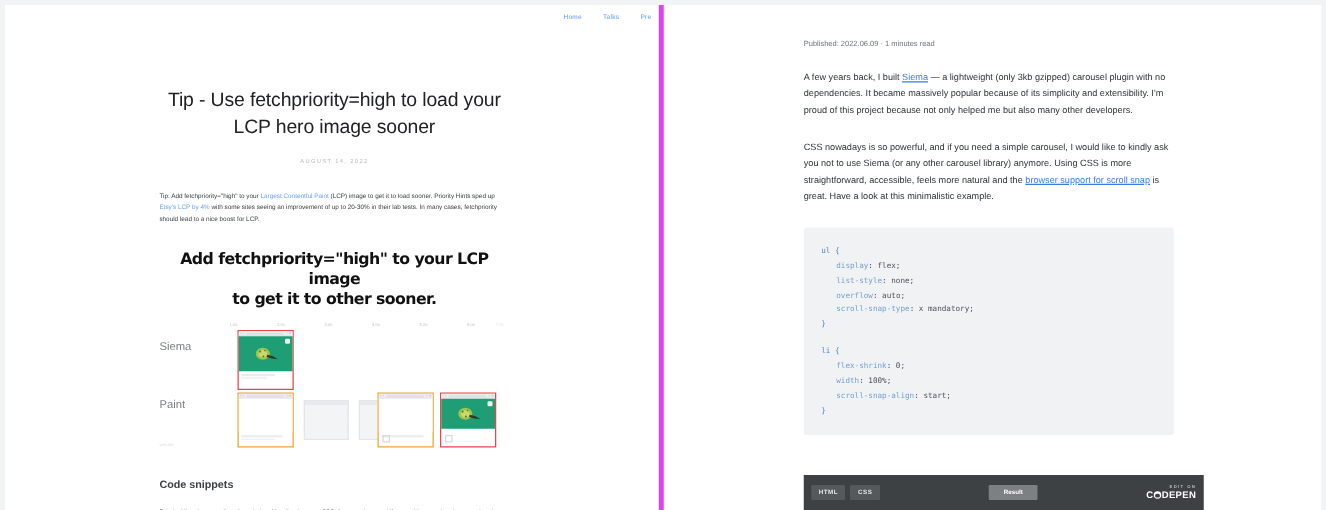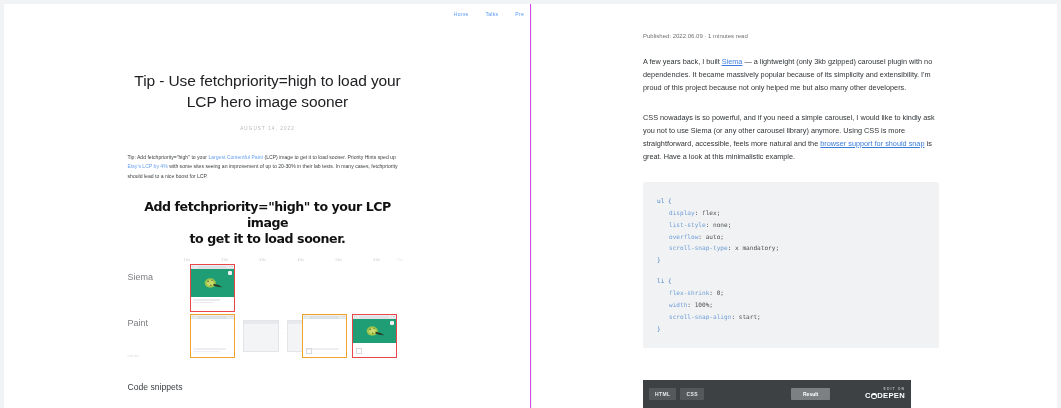--- a/index.html
+++ b/index.html
@@ -8,21 +8,21 @@
     background:#f2f3f5;
     font-family:"Liberation Sans", sans-serif;
     -webkit-font-smoothing:antialiased;
   }
   .screen{position:relative;width:1061px;height:408px;box-sizing:border-box;}
 
   
   .pane-left{
     position:absolute;left:4px;top:4px;width:527px;height:404px;
     background:#ffffff;box-sizing:border-box;
-    border-right:1px solid #d946ef;
+    border-right:4px solid #d946ef;
     overflow:hidden;
   }
   .topnav{
     position:absolute;top:0;left:0;width:100%;height:20px;
     display:flex;justify-content:flex-end;align-items:center;
     gap:17px;padding-right:6px;box-sizing:border-box;
   }
   .topnav a{
     font-size:5.2px;color:#5b9bf5;text-decoration:none;letter-spacing:.2px;
     font-weight:500;
@@ -75,21 +75,21 @@
   }
   .strip-lines{padding:2px 2px 0 2px;}
   .strip-lines b{display:block;height:1.2px;background:#e9ebee;margin-bottom:1.4px;border-radius:1px;}
   .mini{position:absolute;background:#f3f4f6;border:1px solid #e3e5e8;box-sizing:border-box;}
   .mini .mbar{height:3px;background:#e7e9ec;}
   .dots{position:absolute;font-size:3.6px;color:#cfd2d6;letter-spacing:.6px;}
   .fig-credit{
     position:absolute;left:0;bottom:-2px;font-size:3.2px;color:#dcdee1;
   }
   h2.l-sub{
-    margin:26px 0 0 0;font-size:8.6px;font-weight:400;color:#3c4043;
+    margin:26px 0 0 0;font-size:8.6px;font-weight:700;color:#3c4043;
   }
   .l-body2{
     margin-top:14px;font-size:5.1px;line-height:1.85;color:#3c4043;
   }
 
   
   .pane-right{
     position:absolute;left:532px;top:4px;width:525px;height:404px;
     background:#ffffff;box-sizing:border-box;overflow:hidden;
   }
@@ -113,21 +113,21 @@
     font-size:6.1px;line-height:1.95;color:#4c5256;
   }
   .codeblock .sel{color:#4f87c4;}
   .codeblock .prop{color:#6f9fd8;}
   .codeblock .val{color:#4c5256;}
   .codeblock .ind{padding-left:12px;display:block;}
   .codeblock .ln{display:block;white-space:pre;}
   .codeblock .gap{display:block;height:9px;}
 
   .pen{
-    position:absolute;left:111px;top:376px;width:268px;height:28px;
+    position:absolute;left:111px;top:376px;width:320px;height:28px;
     background:#3d4144;box-sizing:border-box;
     display:flex;align-items:center;padding:0 6px;
   }
   .pen .tabs{display:flex;gap:4px;}
   .pen .tab{
     background:#55595c;color:#e8eaec;font-size:5px;font-weight:bold;
     padding:3px 6px;border-radius:1px;letter-spacing:.4px;
   }
   .pen .result{
     position:absolute;left:148px;background:#7c8083;color:#fff;
@@ -169,21 +169,21 @@
       <div class="l-inner">
 
         <h1 class="l-title">Tip - Use fetchpriority=high to load your LCP hero image sooner</h1>
         <div class="l-date">AUGUST 14, 2022</div>
 
         <p class="l-body"><span>Tip: Add fetchpriority="high" to your </span><a href="#">Largest Contentful Paint</a><span> (LCP) image to get it to load sooner. Priority Hints sped up </span><a href="#">Etsy's LCP by 4%</a><span> with some sites seeing an improvement of up to 20-30% in their lab tests. In many cases, fetchpriority should lead to a nice boost for LCP.</span></p>
 
         <div class="fig">
           <div class="fig-head">
             <div>Add fetchpriority="high" to your LCP image</div>
-            <div>to get it to load sooner.</div>
+            <div>to get it to other sooner.</div>
           </div>
 
           <div class="filmstrip">
             <div class="ticks">
               <span class="tick" style="left:0px">1.0s</span>
               <span class="tick" style="left:38px">2.0s</span>
               <span class="tick" style="left:76px">3.0s</span>
               <span class="tick" style="left:114px">4.0s</span>
               <span class="tick" style="left:152px">5.0s</span>
               <span class="tick" style="left:190px">6.0s</span>
@@ -291,21 +291,21 @@
     </div>
   </div>
 
   <div class="pane-right">
     <div class="r-inner">
 
       <div class="r-meta">Published: 2022.06.09 · 1 minutes read</div>
 
       <p class="r-p"><span>A few years back, I built </span><a href="#">Siema</a><span> — a lightweight (only 3kb gzipped) carousel plugin with no dependencies. It became massively popular because of its simplicity and extensibility. I'm proud of this project because not only helped me but also many other developers.</span></p>
 
-      <p class="r-p"><span>CSS nowadays is so powerful, and if you need a simple carousel, I would like to kindly ask you not to use Siema (or any other carousel library) anymore. Using CSS is more straightforward, accessible, feels more natural and the </span><a href="#">browser support for should snap</a><span> is great. Have a look at this minimalistic example.</span></p>
+      <p class="r-p"><span>CSS nowadays is so powerful, and if you need a simple carousel, I would like to kindly ask you not to use Siema (or any other carousel library) anymore. Using CSS is more straightforward, accessible, feels more natural and the </span><a href="#">browser support for scroll snap</a><span> is great. Have a look at this minimalistic example.</span></p>
 
       <div class="codeblock">
         <span class="ln sel">ul {</span>
         <span class="ln ind"><span class="prop">display</span><span class="val">: flex;</span></span>
         <span class="ln ind"><span class="prop">list-style</span><span class="val">: none;</span></span>
         <span class="ln ind"><span class="prop">overflow</span><span class="val">: auto;</span></span>
         <span class="ln ind"><span class="prop">scroll-snap-type</span><span class="val">: x mandatory;</span></span>
         <span class="ln sel">}</span>
         <span class="gap"></span>
         <span class="ln sel">li {</span>

